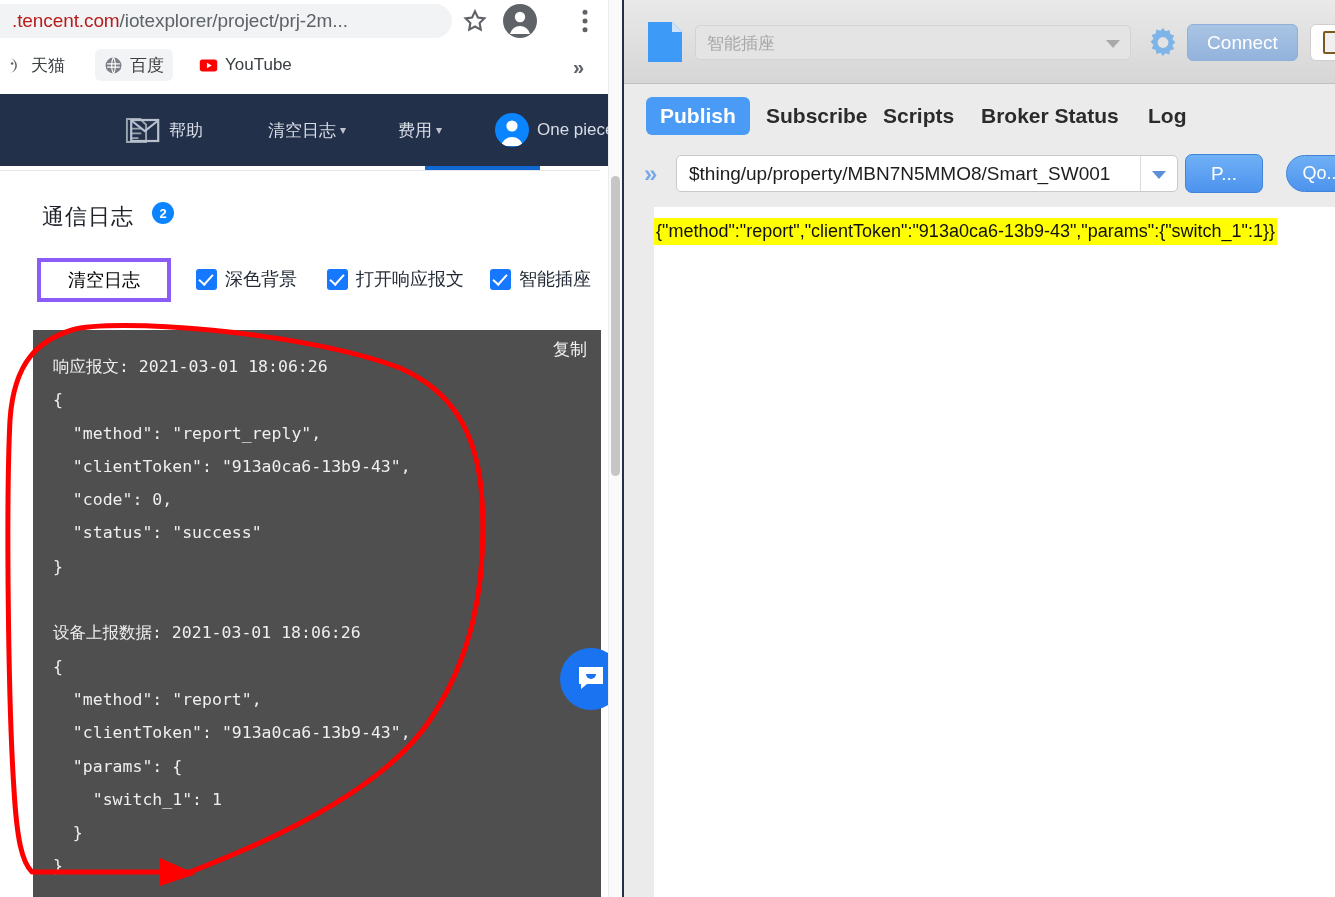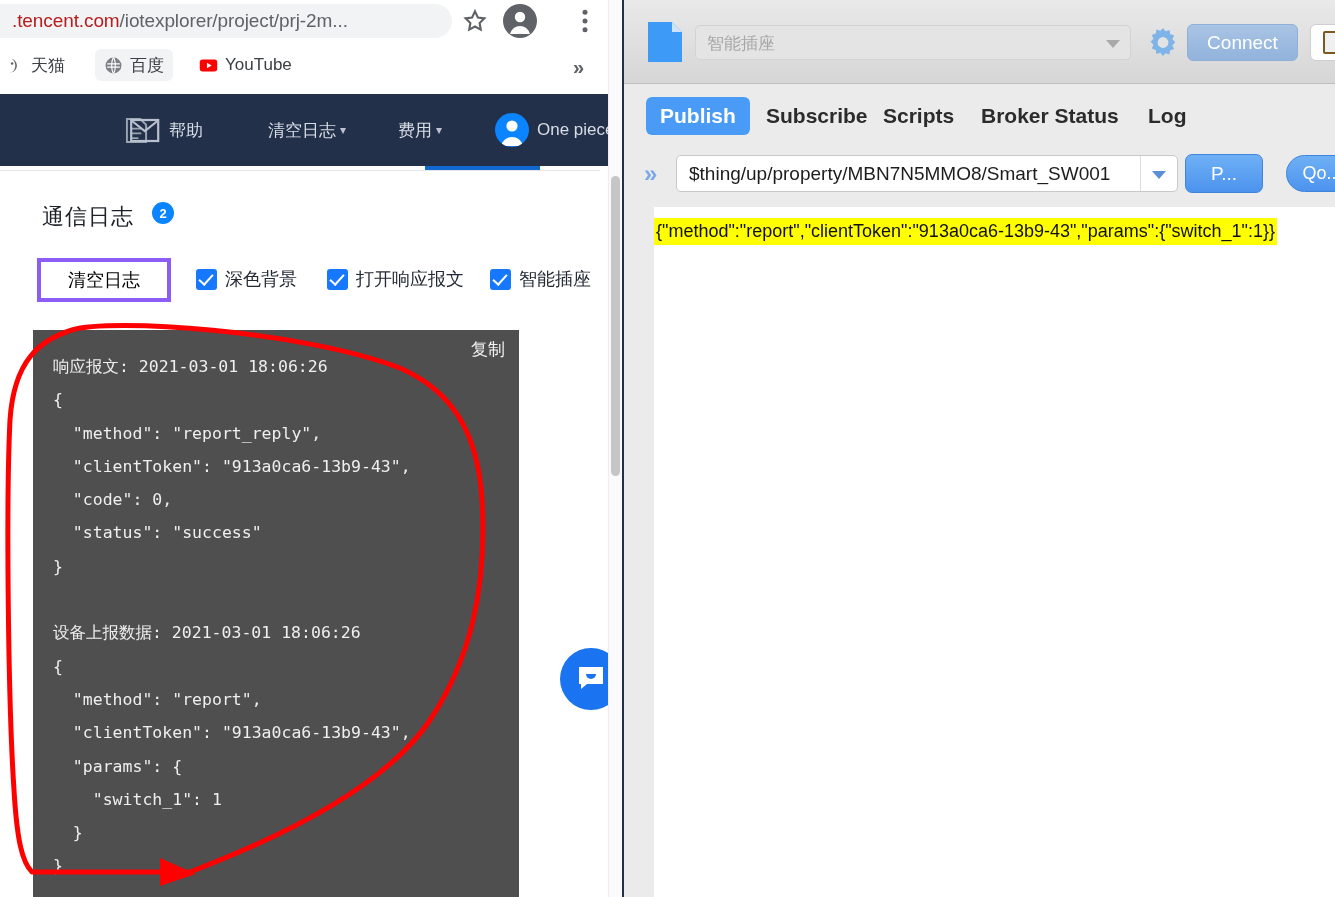--- a/index.html
+++ b/index.html
@@ -200,21 +200,21 @@
     width: 6px; height: 12px;
     border: solid #fff;
     border-width: 0 2.6px 2.6px 0;
     transform: rotate(42deg);
   }
 
   
   #log-box {
     position: absolute;
     left: 33px; top: 330px;
-    width: 486px; height: 567px;
+    width: 568px; height: 567px;
     background: #4f4f4f;
     overflow: hidden;
   }
   #copy-btn {
     position: absolute;
     right: 14px; top: 8px;
     color: #f2f2f2;
     font-size: 17px;
     cursor: pointer;
   }

